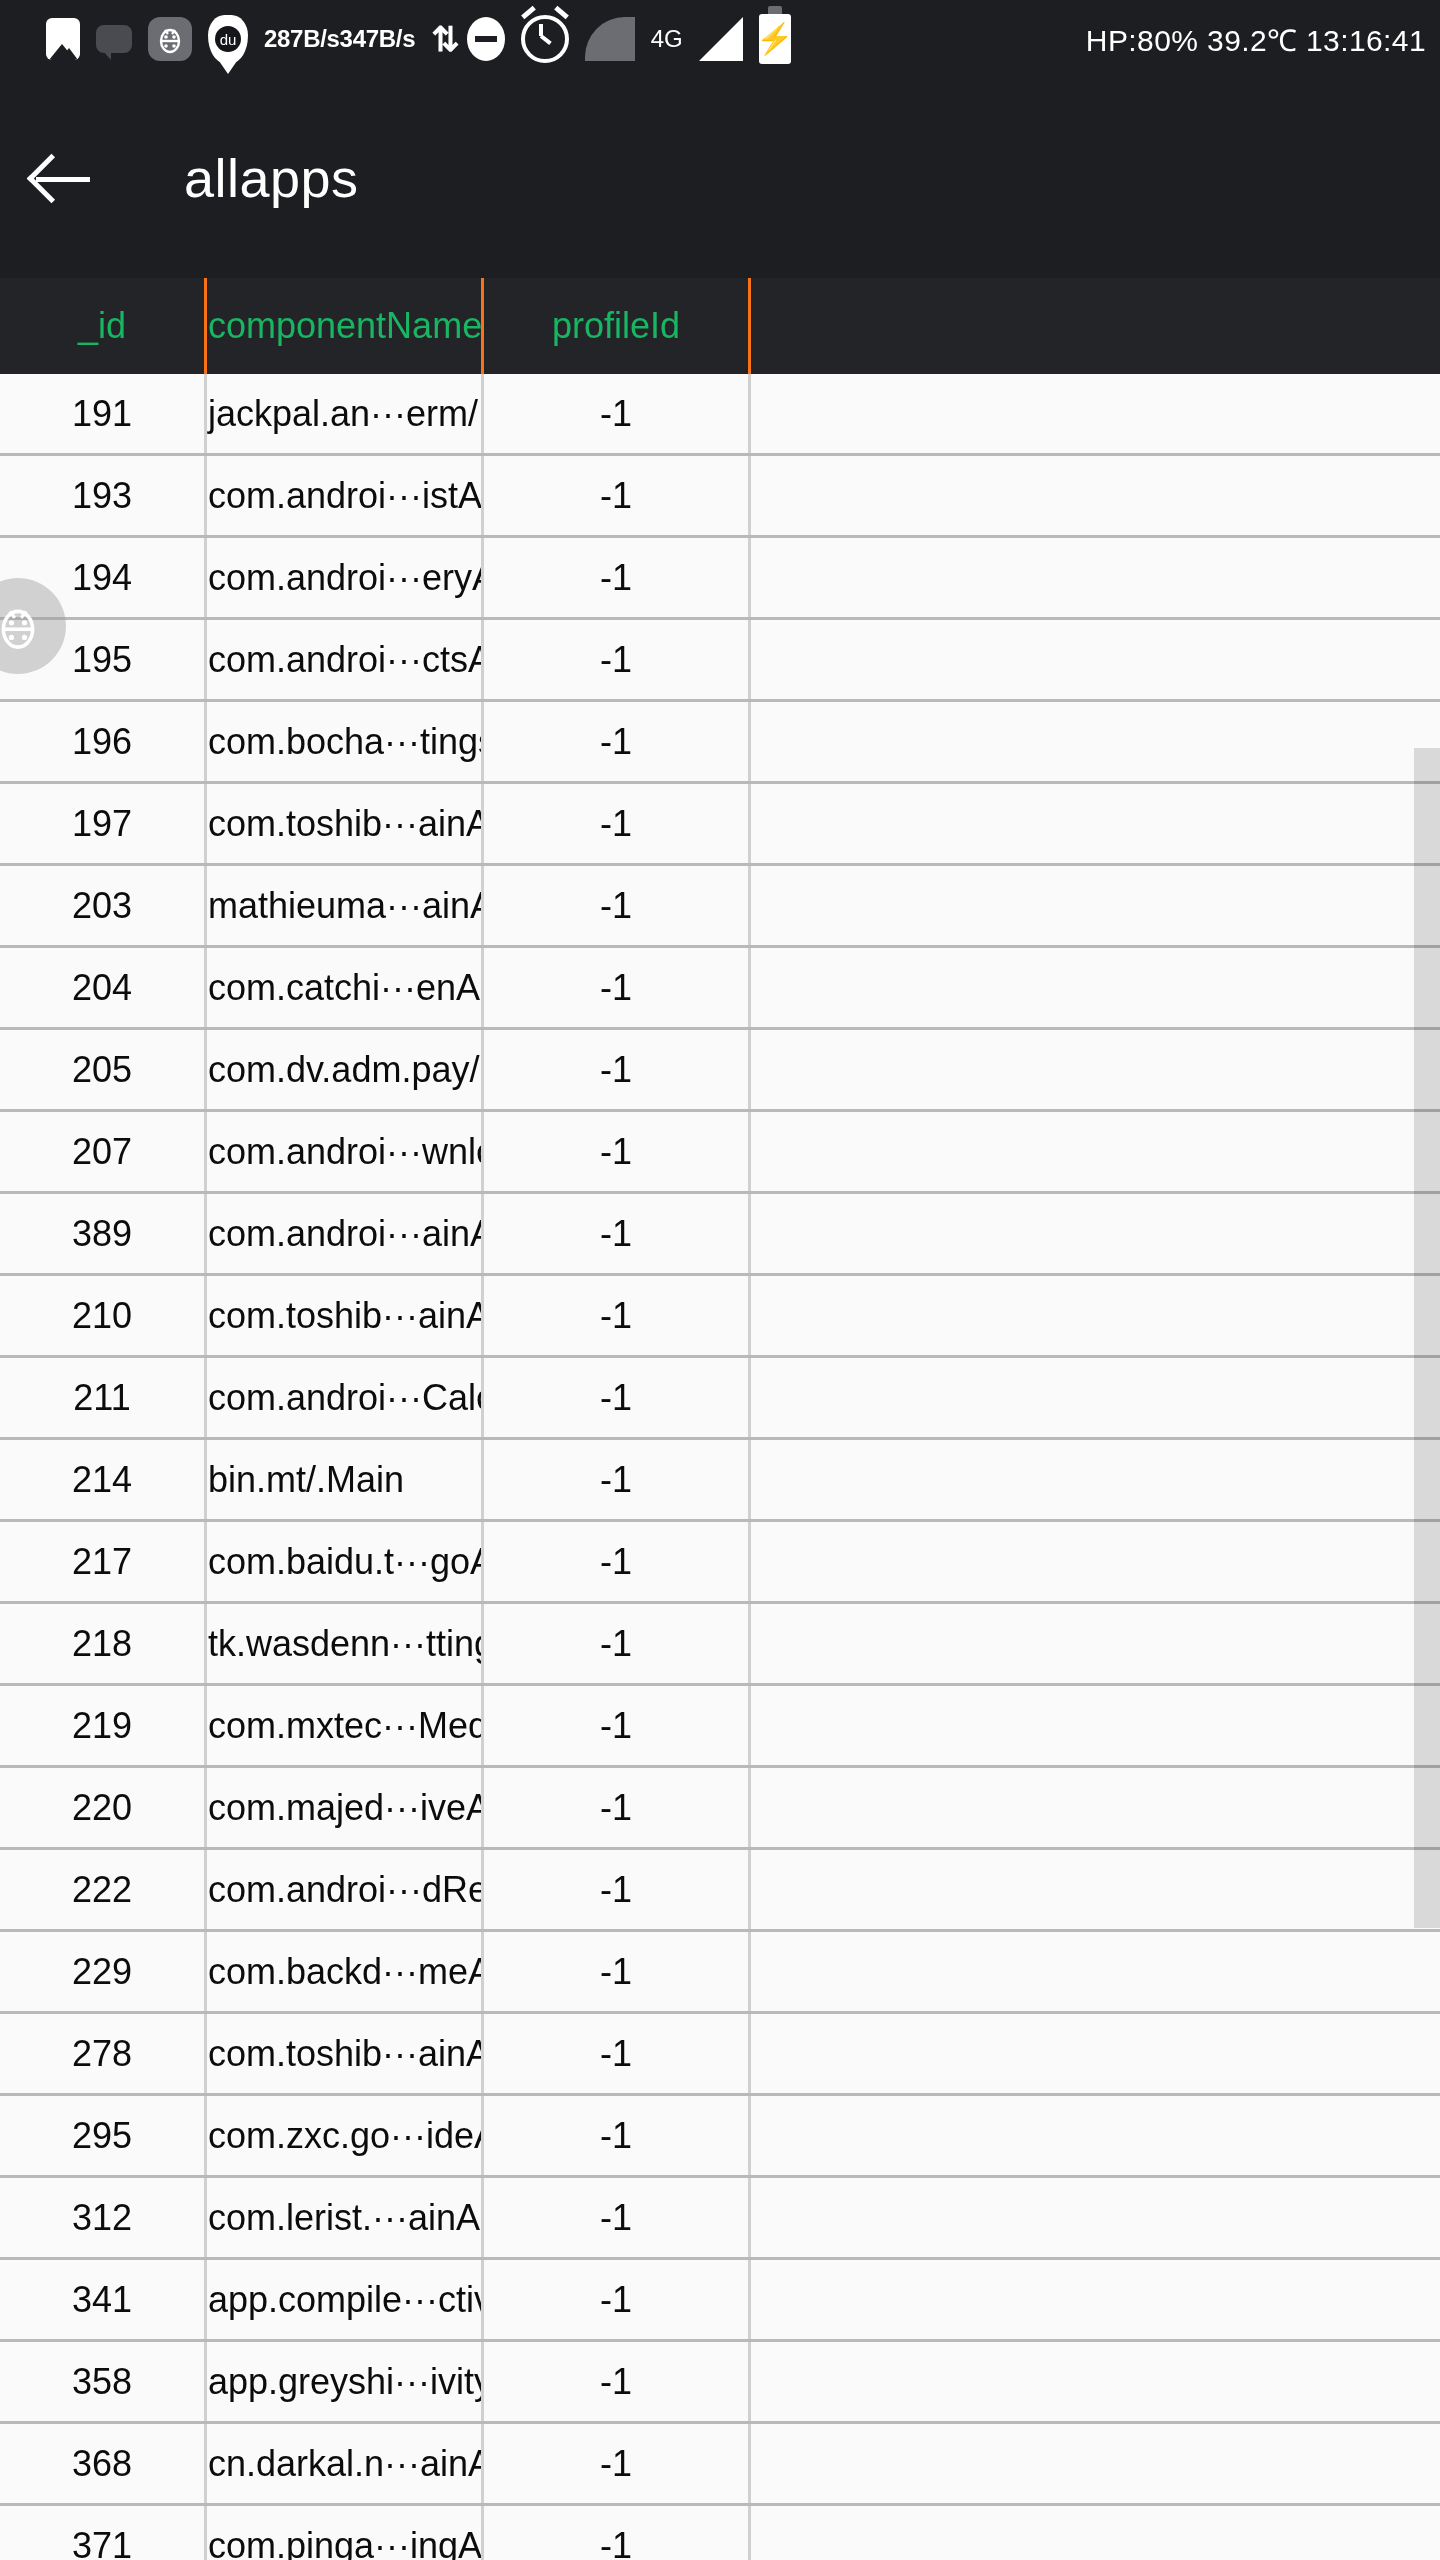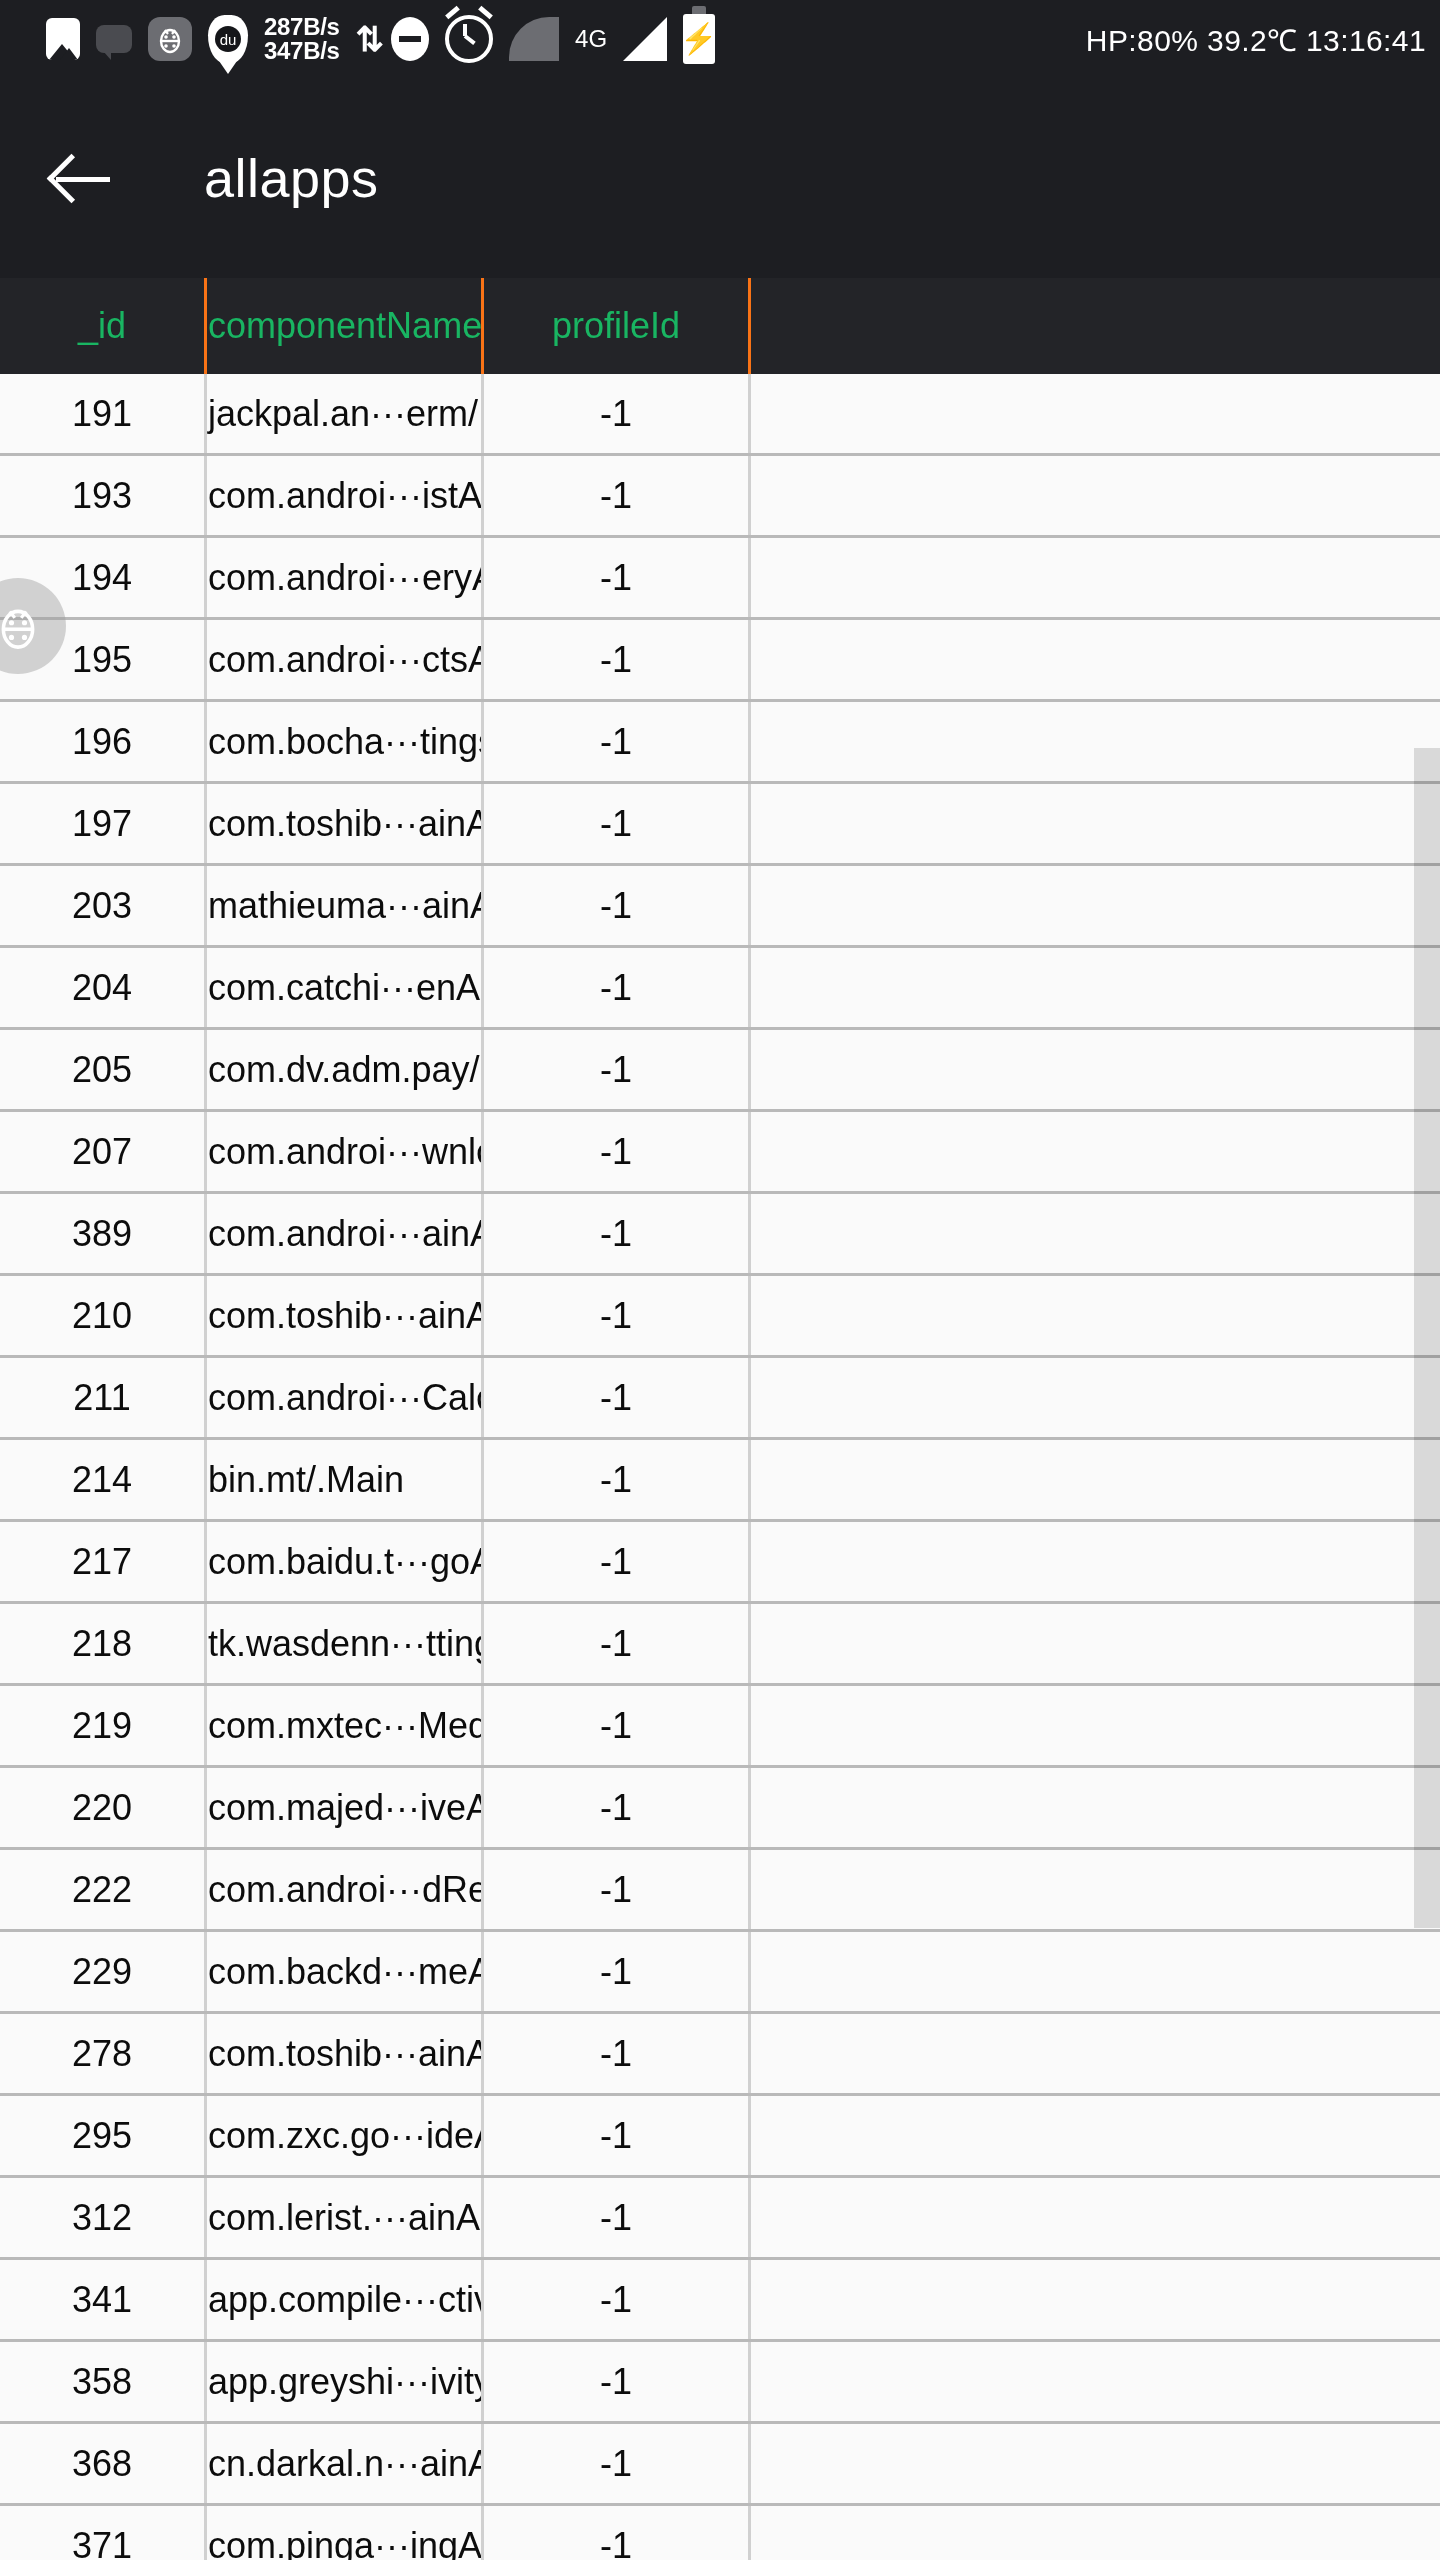--- a/index.html
+++ b/index.html
@@ -26,21 +26,21 @@
 
   .ic-bugbox{width:44px;height:44px;border-radius:12px;background:#6c6d72;
      display:flex;align-items:center;justify-content:center;}
   .ic-du{width:40px;height:48px;background:#fff;border-radius:18px 18px 18px 18px / 22px 22px 30px 30px;
      display:flex;align-items:center;justify-content:center;position:relative;}
   .ic-du .dot{width:26px;height:26px;border-radius:50%;background:#15161a;color:#fff;
      font-size:15px;display:flex;align-items:center;justify-content:center;font-family:"Liberation Sans",sans-serif;}
   .ic-du::after{content:"";position:absolute;bottom:-11px;left:50%;transform:translateX(-50%);
      width:0;height:0;border-left:11px solid transparent;border-right:11px solid transparent;border-top:16px solid #fff;}
 
-  .netspeed{display:flex;flex-direction:column;line-height:1.02;font-size:24px;font-weight:600;letter-spacing:-.3px;}
+  .netspeed{display:flex;flex-direction:row;line-height:1.02;font-size:24px;font-weight:600;letter-spacing:-.3px;}
   .ic-updown{font-size:34px;line-height:1;letter-spacing:-9px;font-weight:700;}
   .ic-mute{width:38px;height:44px;border-radius:50%;background:#fff;display:flex;align-items:center;justify-content:center;}
   .ic-mute i{display:block;width:22px;height:6px;background:#1d1e22;}
   .ic-alarm{width:40px;height:40px;border:4px solid #fff;border-radius:50%;position:relative;}
   .ic-alarm .hand{position:absolute;background:#fff;}
   .ic-alarm .h1{width:4px;height:12px;left:14px;top:5px;}
   .ic-alarm .h2{width:12px;height:4px;left:16px;top:15px;transform:rotate(38deg);transform-origin:left center;}
   .ic-alarm::before,.ic-alarm::after{content:"";position:absolute;width:15px;height:5px;background:#fff;top:-9px;}
   .ic-alarm::before{left:-4px;transform:rotate(-40deg);}
   .ic-alarm::after{right:-4px;transform:rotate(40deg);}
@@ -48,21 +48,21 @@
   .ic-sig1{width:50px;height:44px;background:#6c6d72;border-radius:40px 0 0 0;}
   .ic-4g{font-size:24px;font-weight:400;line-height:1;}
   .ic-sig2{width:0;height:0;border-left:44px solid transparent;border-bottom:44px solid #fff;}
   .ic-batt{width:32px;height:50px;background:#fff;border-radius:3px;position:relative;
      display:flex;align-items:center;justify-content:center;}
   .ic-batt::before{content:"";position:absolute;top:-8px;left:9px;width:14px;height:8px;background:#6c6d72;border-radius:2px 2px 0 0;}
   .ic-batt .bolt{color:#1d1e22;font-size:30px;line-height:1;font-weight:700;}
   .sb-text{font-size:30px;font-weight:500;letter-spacing:.4px;white-space:nowrap;}
 
   
-  .appbar{height:200px;background:#1d1e22;display:flex;align-items:center;padding-left:52px;box-sizing:border-box;}
+  .appbar{height:200px;background:#1d1e22;display:flex;align-items:center;padding-left:32px;box-sizing:border-box;}
   .back-arrow{width:62px;height:62px;position:relative;flex:0 0 auto;}
   .back-arrow::before{content:"";position:absolute;top:30px;left:4px;width:54px;height:5px;background:#fff;}
   .back-arrow::after{content:"";position:absolute;top:14px;left:2px;width:30px;height:30px;
       border-left:5px solid #fff;border-bottom:5px solid #fff;transform:rotate(45deg);}
   .appbar-title{color:#fff;font-size:54px;margin-left:90px;font-weight:400;letter-spacing:.5px;}
 
   
   .table-wrap{position:relative;background:#fbfbfb;height:2282px;overflow:hidden;}
   table{border-collapse:collapse;width:1440px;table-layout:fixed;}
   thead th{

